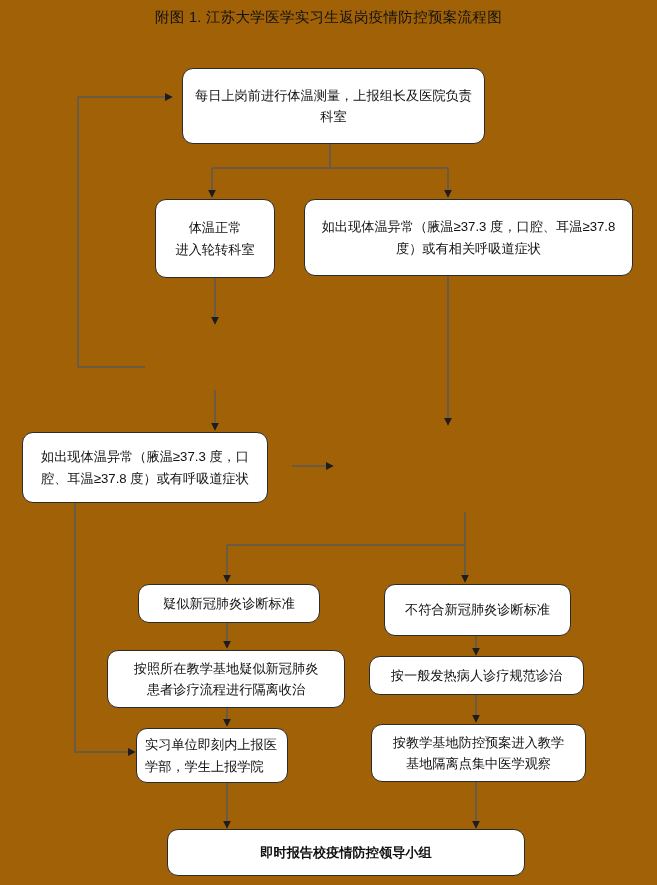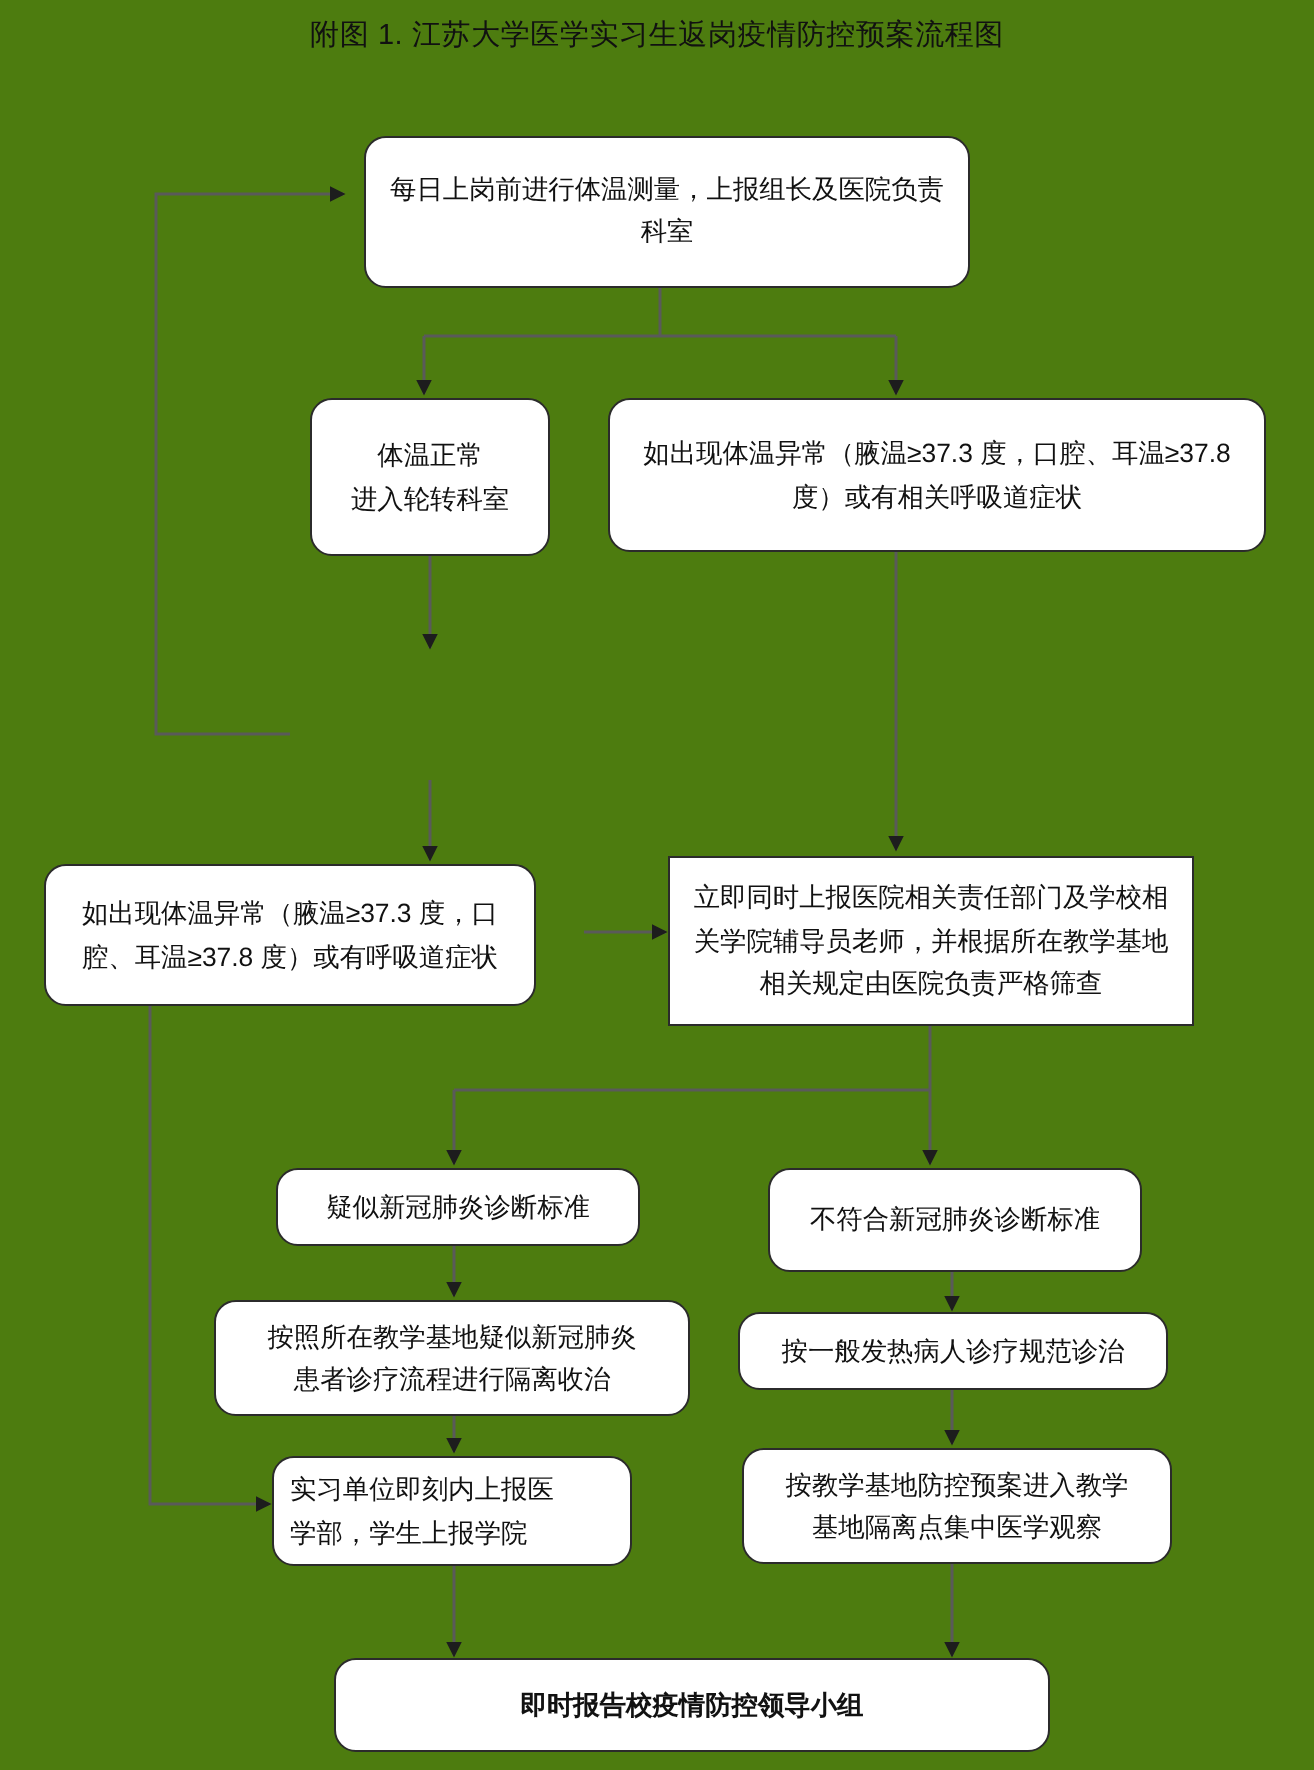--- a/index.html
+++ b/index.html
@@ -9,21 +9,21 @@
   }
   body {
     font-family: "Liberation Sans", "DejaVu Sans", sans-serif;
     color: #1a1a1a;
   }
   #page {
     position: relative;
     width: 657px;
     height: 885px;
     overflow: hidden;
-    background: #4d7c0f;
+    background: #a16207;
   }
   #title {
     position: absolute;
     left: 0;
     top: 8px;
     width: 657px;
     text-align: center;
     font-size: 14.5px;
     letter-spacing: 0.3px;
     color: #111;
@@ -101,58 +101,55 @@
       <path d="M 476 622 L 476 655" marker-end="url(#arrow)"></path>
 
       <path d="M 476 694 L 476 722" marker-end="url(#arrow)"></path>
 
       <path d="M 227 783 L 227 828" marker-end="url(#arrow)"></path>
 
       <path d="M 476 782 L 476 828" marker-end="url(#arrow)"></path>
     </g>
   </svg>
 
-  <div class="node rounded" style="left:182px; top:68px; width:303px; height:76px;font-family:Liberation Mono, monospace;">
+  <div class="node rounded" style="left:182px; top:68px; width:303px; height:76px;">
     <span class="txt">每日上岗前进行体温测量，上报组长及医院负责科室</span>
   </div>
 
   <div class="node rounded" style="left:155px; top:199px; width:120px; height:79px;">
     <span class="txt"><span>体温正常</span><br><span>进入轮转科室</span></span>
   </div>
 
   <div class="node rounded" style="left:304px; top:199px; width:329px; height:77px;">
     <span class="txt">如出现体温异常（腋温≥37.3 度，口腔、耳温≥37.8 度）或有相关呼吸道症状</span>
   </div>
 
 
   <div class="node rounded" style="left:22px; top:432px; width:246px; height:71px;">
     <span class="txt">如出现体温异常（腋温≥37.3 度，口腔、耳温≥37.8 度）或有呼吸道症状</span>
   </div>
 
-  <div class="node sharp" style="left:334px; top:428px; width:263px; height:85px;">
-    <span class="txt">立即同时上报医院相关责任部门及学校相关学院辅导员老师，并根据所在教学基地相关规定由医院负责严格筛查</span>
-  </div>
 
   <div class="node rounded" style="left:138px; top:584px; width:182px; height:39px;">
     <span class="txt">疑似新冠肺炎诊断标准</span>
   </div>
 
   <div class="node rounded" style="left:384px; top:584px; width:187px; height:52px;">
     <span class="txt">不符合新冠肺炎诊断标准</span>
   </div>
 
   <div class="node rounded" style="left:107px; top:650px; width:238px; height:58px;">
     <span class="txt"><span>按照所在教学基地疑似新冠肺炎</span><br><span>患者诊疗流程进行隔离收治</span></span>
   </div>
 
   <div class="node rounded" style="left:369px; top:656px; width:215px; height:39px;">
     <span class="txt">按一般发热病人诊疗规范诊治</span>
   </div>
 
-  <div class="node rounded left" style="left:136px; top:728px; width:180px; height:55px; ">
+  <div class="node rounded left" style="left:136px; top:728px; width:152px; height:55px; ">
     <span class="txt"><span>实习单位即刻内上报医</span><br><span>学部，学生上报学院</span></span>
   </div>
 
   <div class="node rounded" style="left:371px; top:724px; width:215px; height:58px;">
     <span class="txt"><span>按教学基地防控预案进入教学</span><br><span>基地隔离点集中医学观察</span></span>
   </div>
 
   <div class="node rounded" style="left:167px; top:829px; width:358px; height:47px;font-weight:bold;">
     <span class="txt">即时报告校疫情防控领导小组</span>
   </div>

